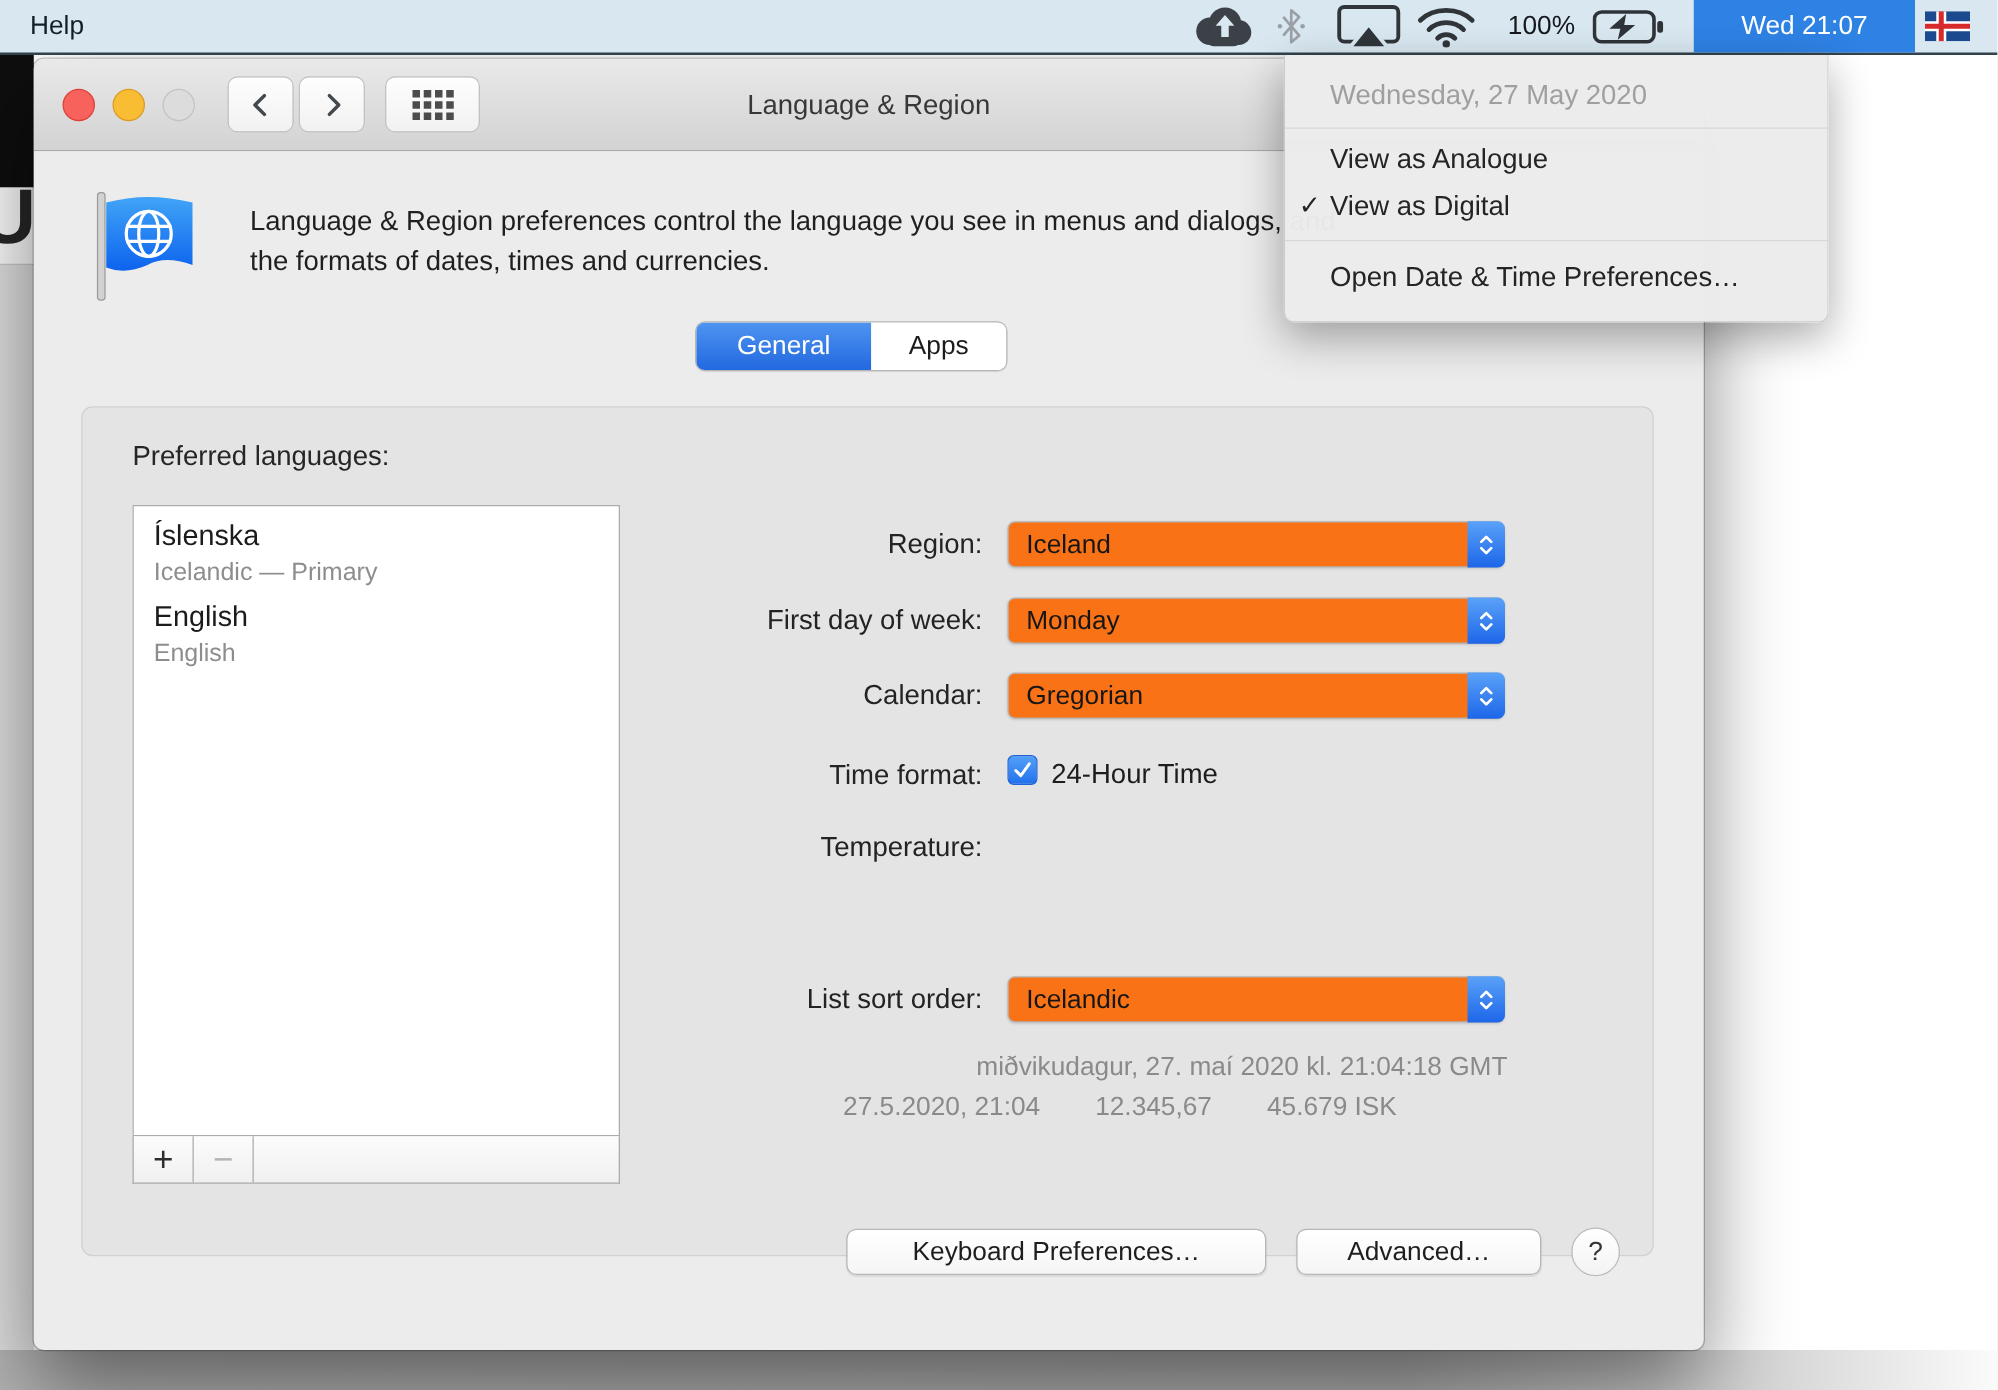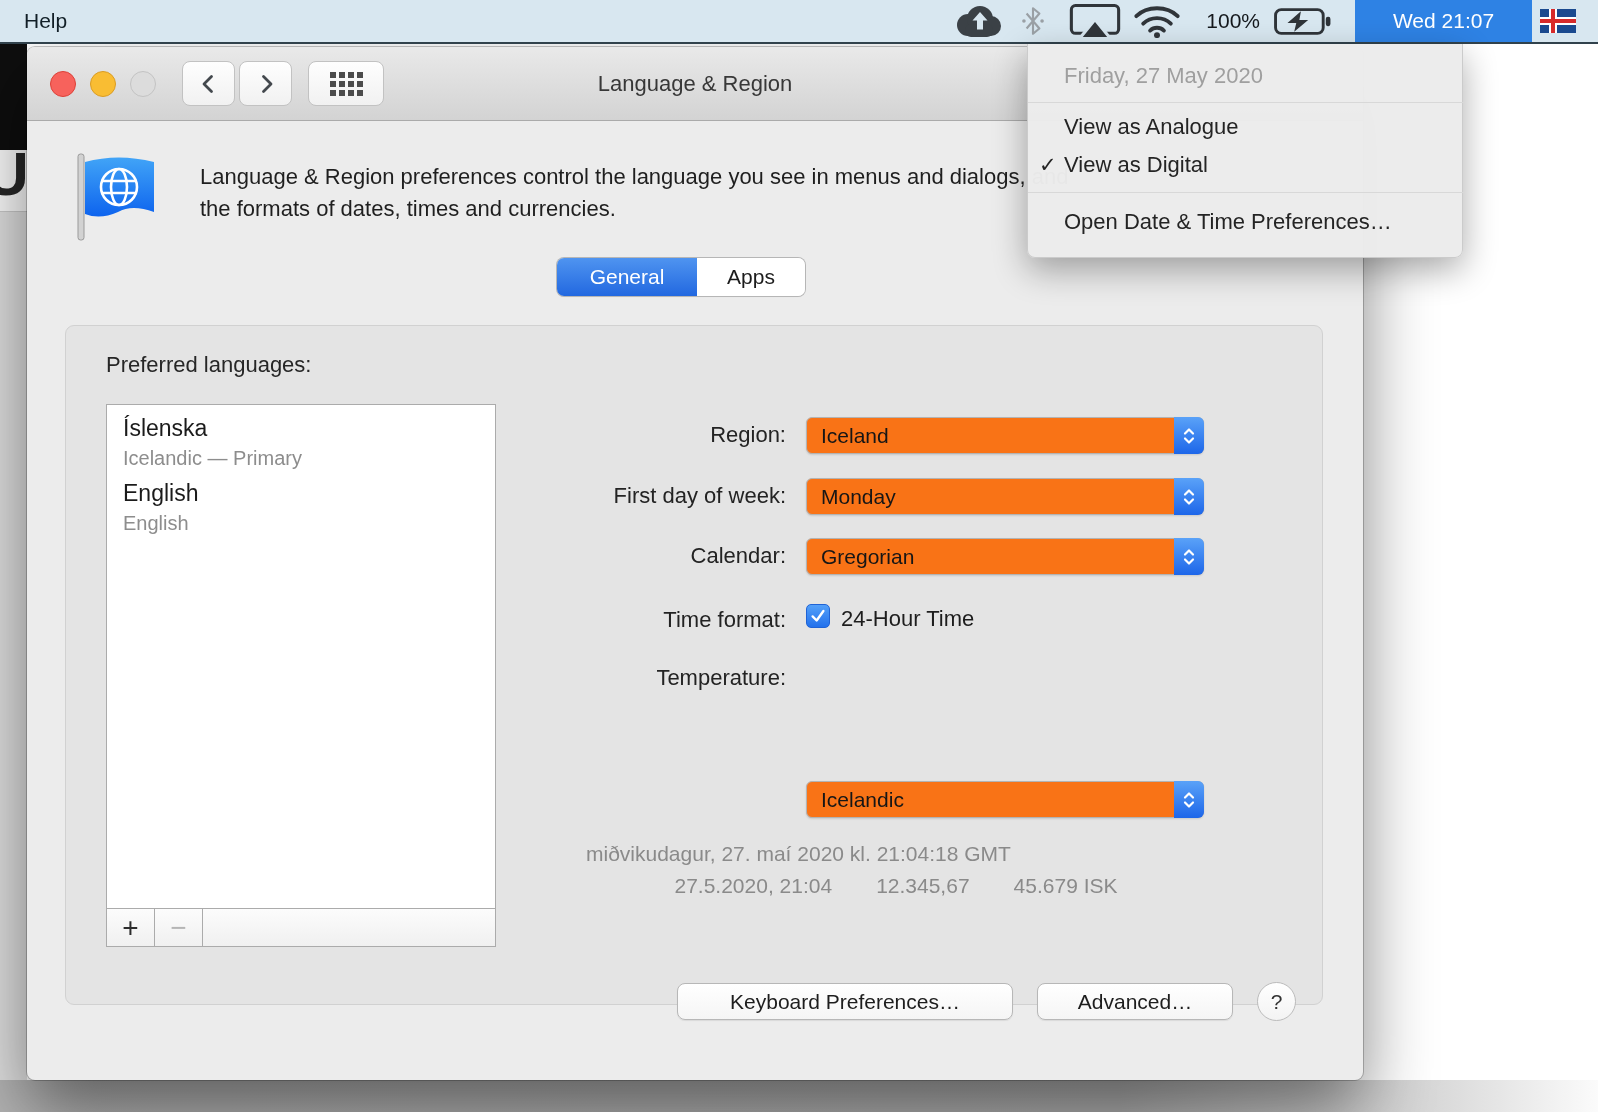--- a/index.html
+++ b/index.html
@@ -90,21 +90,21 @@
   .frm-label { position:absolute; width:330px; text-align:right; font-size:22px; color:#232323; }
   .popup { position:absolute; left:740px; width:398px; height:37px; background:#f97316; border:1px solid #b3b3b3;
            border-radius:6px; box-shadow:0 1px 2px rgba(0,0,0,0.12); }
   .popup .val { position:absolute; left:14px; top:0; height:35px; line-height:35px; font-size:21px; color:#161616; }
   .popup .cap { position:absolute; right:-1px; top:-1px; width:30px; height:37px; border-radius:0 6px 6px 0;
                 background:linear-gradient(#5aa2f8,#1d66e9); display:flex; align-items:center; justify-content:center; }
   .checkbox { position:absolute; left:740px; width:24px; height:24px; border-radius:5px;
               background:linear-gradient(#53a0f9,#2371ec); border:1px solid #1f63d6;
               display:flex; align-items:center; justify-content:center; }
   .cb-label { position:absolute; left:775px; font-size:22px; color:#1d1d1d; }
-  .samples { position:absolute; left:520px; top:516px; width:620px; text-align:left; color:#8a8a8a; font-size:21px; }
+  .samples { position:absolute; left:520px; top:516px; width:620px; text-align:right; color:#8a8a8a; font-size:21px; }
   .samples .l2 { margin-top:8px; display:flex; justify-content:center; gap:44px; }
 
   
   .push-btn { position:absolute; height:37px; background:linear-gradient(#ffffff,#f5f5f5); border:1px solid #b7b7b7;
               border-radius:8px; font-size:21px; color:#1d1d1d; display:flex; align-items:center; justify-content:center;
               box-shadow:0 1px 1px rgba(0,0,0,0.08); }
   .btn-kbd { left:650px; top:936px; width:336px; }
   .btn-adv { left:1010px; top:936px; width:196px; }
   .btn-help { position:absolute; left:1230px; top:935px; width:39px; height:39px; border-radius:50%;
               background:linear-gradient(#ffffff,#f3f3f3); border:1px solid #bcbcbc;
@@ -176,21 +176,21 @@
       <rect width="36" height="24" fill="#1b4a8f"></rect>
       <rect x="9" y="0" width="8" height="24" fill="#ffffff"></rect>
         <rect x="0" y="8" width="36" height="8" fill="#ffffff"></rect>
       <rect x="11" y="0" width="4" height="24" fill="#d72b2b"></rect>
         <rect x="0" y="10" width="36" height="4" fill="#d72b2b"></rect>
     </svg>
   </span>
 </div>
 
 <div class="clockmenu">
-  <div class="cm-date">Friday, 27 May 2020</div>
+  <div class="cm-date">Wednesday, 27 May 2020</div>
   <div class="cm-sep" style="top:58px"></div>
   <div class="cm-item" style="top:64px">View as Analogue</div>
   <div class="cm-item" style="top:102px">
     <span class="cm-check">✓</span>
     <span>View as Digital</span>
   </div>
   <div class="cm-sep" style="top:148px"></div>
   <div class="cm-item" style="top:156px; height:44px; line-height:44px">Open Date &amp; Time Preferences…</div>
 </div>
 
@@ -312,20 +312,21 @@
     <div class="frm-label" style="left:390px; top:281px">Time format:</div>
     <div class="checkbox" style="top:278px">
       <svg width="18" height="18" viewBox="0 0 20 20">
         <polyline points="4,10.5 8.5,15 16,4.5" stroke="#ffffff" stroke-width="2.6" fill="none" stroke-linecap="round" stroke-linejoin="round"></polyline>
       </svg>
     </div>
     <div class="cb-label" style="top:280px">24-Hour Time</div>
 
     <div class="frm-label" style="left:390px; top:339px">Temperature:</div>
 
+    <div class="frm-label" style="left:390px; top:460px">List sort order:</div>
     <div class="popup" style="top:455px">
       <span class="val">Icelandic</span>
       <span class="cap">
         <svg width="16" height="20" viewBox="0 0 16 20">
             <polyline points="4,7.5 8,3.5 12,7.5" stroke="#fff" stroke-width="2.2" fill="none" stroke-linecap="round" stroke-linejoin="round"></polyline>
             <polyline points="4,12.5 8,16.5 12,12.5" stroke="#fff" stroke-width="2.2" fill="none" stroke-linecap="round" stroke-linejoin="round"></polyline>
           </svg>
       </span>
     </div>
 

